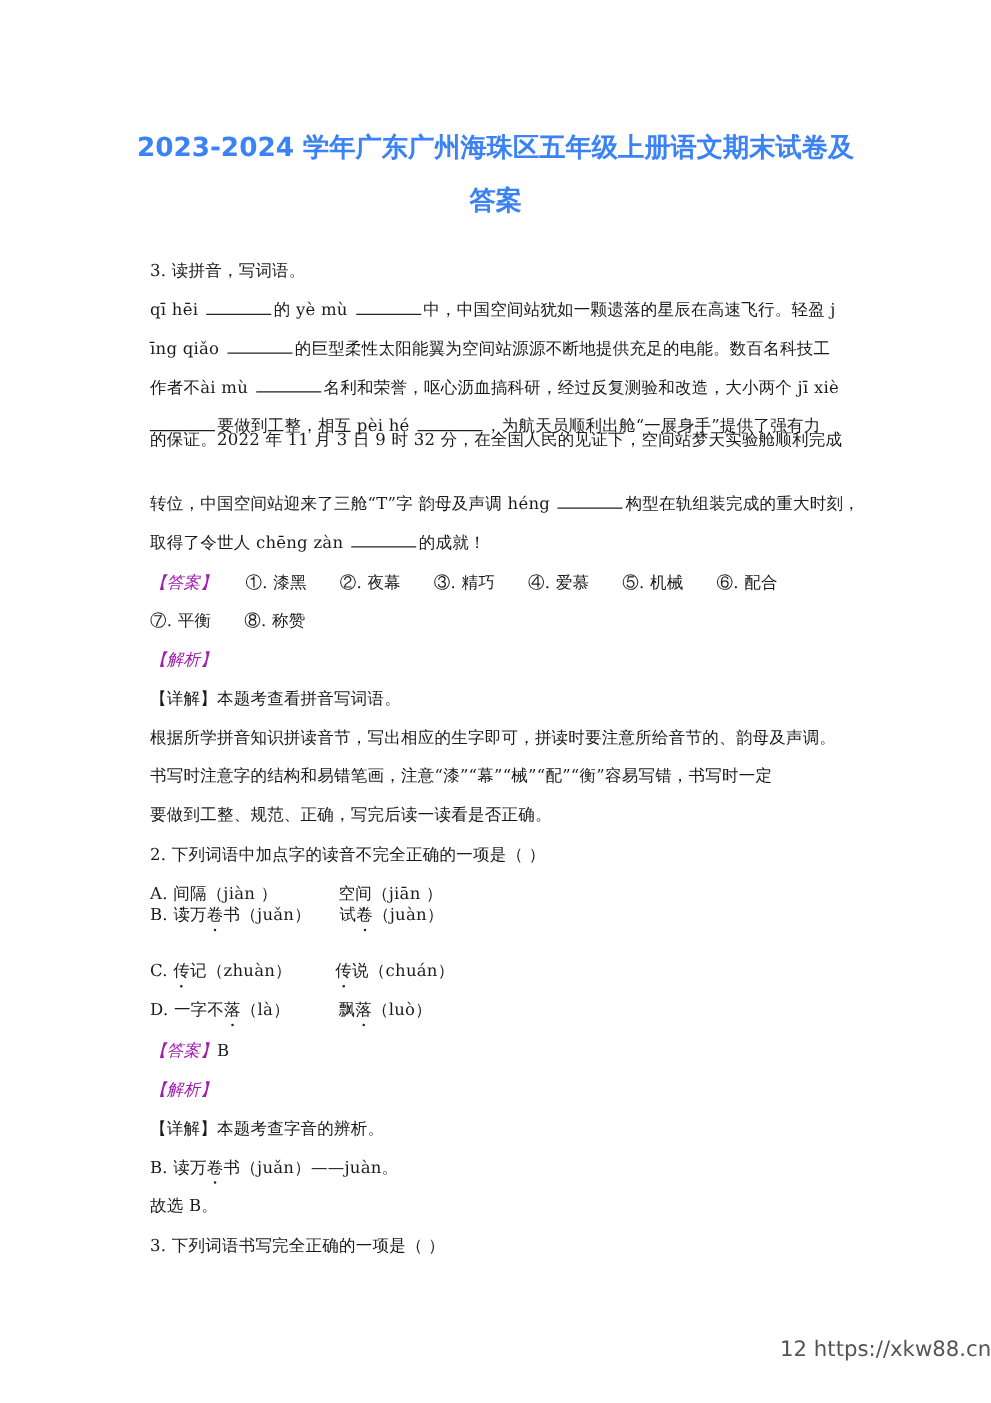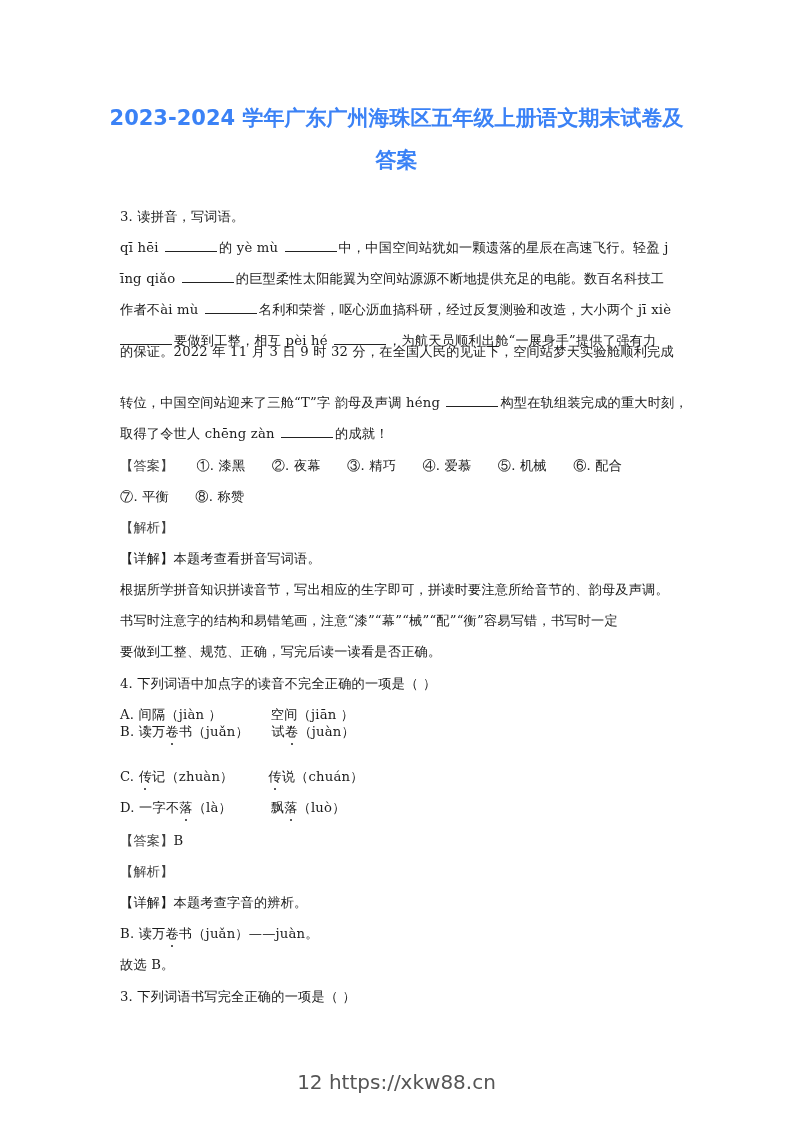--- a/index.html
+++ b/index.html
@@ -4,26 +4,26 @@
 <style>
   html, body { margin:0; padding:0; background:#ffffff; }
   body { width:793px; height:1122px; position:relative; overflow:hidden;
          font-family:"DejaVu Serif", "Liberation Serif", serif; color:#1a1a1a; }
   .title { position:absolute; left:60px; width:673px; text-align:center;
            font-family:"DejaVu Sans", sans-serif; font-weight:bold; font-size:21px; color:#3b82f6; }
   .t1 { top:104px; }
   .t2 { top:146px; }
   .line { position:absolute; left:120px; font-size:13.2px; white-space:nowrap; letter-spacing:0.2px; }
   .blank { display:inline-block; border-bottom:1px solid #222; width:52px; height:11px; margin:0 2px; }
-  .tag { color:#404040; }
+  .tag { color:#a21caf;font-style:italic; }
   .dot { position:relative; display:inline-block; }
   .dot::after { content:""; position:absolute; left:50%; bottom:-4px; width:2px; height:2px;
                 background:#222; border-radius:50%; transform:translateX(-50%); }
-  .footer { position:absolute; top:1070px; left:0; width:793px; text-align:center;
-            font-family:"DejaVu Sans", sans-serif; font-size:20px; color:#555; }
+  .footer { position:absolute; top:1070px; left:0; width:793px; text-align:right;
+            font-family:"DejaVu Sans", sans-serif; font-size:17px; color:#555; }
   .gap { display:inline-block; }
 </style>
 </head>
 <body>
 
 <div class="title t1">2023-2024 学年广东广州海珠区五年级上册语文期末试卷及</div>
 <div class="title t2">答案</div>
 
 <div class="line" style="top:208px">3. 读拼音，写词语。</div>
 
@@ -62,21 +62,21 @@
   <span>⑧. 称赞</span>
 </div>
 <div class="line tag" style="top:519px">【解析】</div>
 <div class="line" style="top:550px">
   <span>【详解】</span><span>本题考查看拼音写词语。</span>
 </div>
 <div class="line" style="top:581px">根据所学拼音知识拼读音节，写出相应的生字即可，拼读时要注意所给音节的、韵母及声调。</div>
 <div class="line" style="top:612px">书写时注意字的结构和易错笔画，注意“漆”“幕”“械”“配”“衡”容易写错，书写时一定</div>
 <div class="line" style="top:643px">要做到工整、规范、正确，写完后读一读看是否正确。</div>
 
-<div class="line" style="top:675px">4. 下列词语中加点字的读音不完全正确的一项是（    ）</div>
+<div class="line" style="top:675px">2. 下列词语中加点字的读音不完全正确的一项是（    ）</div>
 
 <div class="line" style="top:706px">
   <span>A.</span>
   <span></span><span class="dot">间</span><span>隔（jiàn ）</span>
   <span class="gap" style="width:40px"></span>
   <span>空</span><span class="dot">间</span><span>（jiān ）</span>
 </div>
 <div class="line" style="top:723px">
   <span>B.</span>
   <span>读万</span><span class="dot">卷</span><span>书（juǎn）</span>

